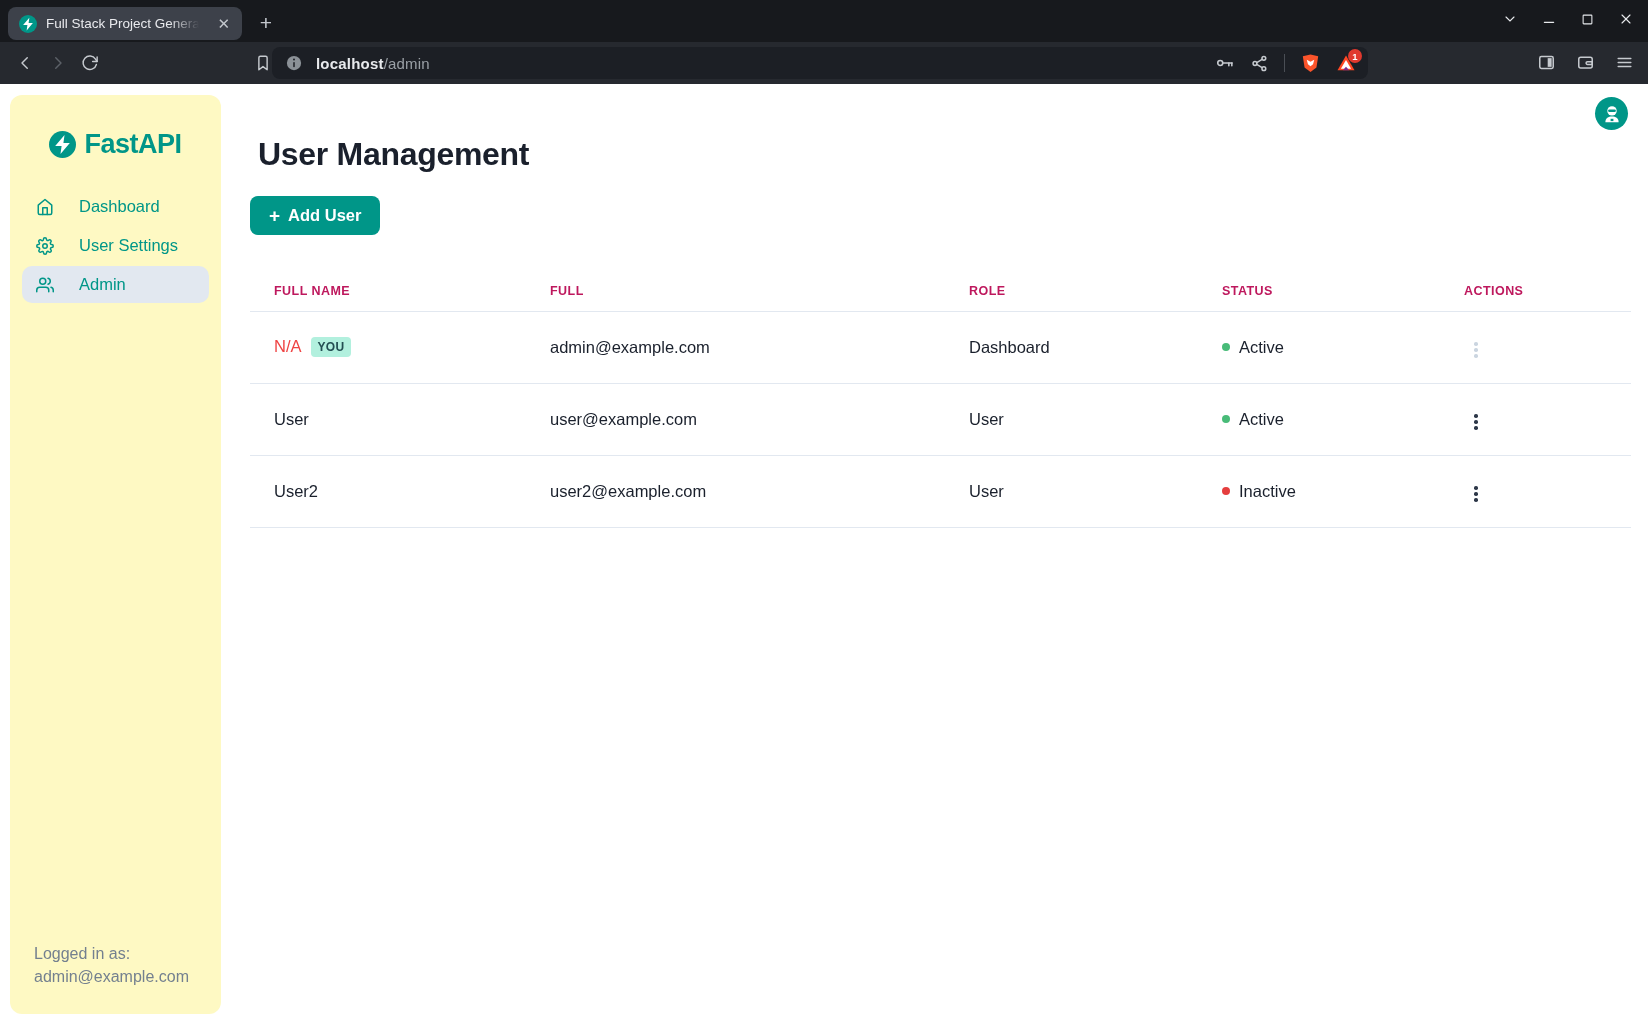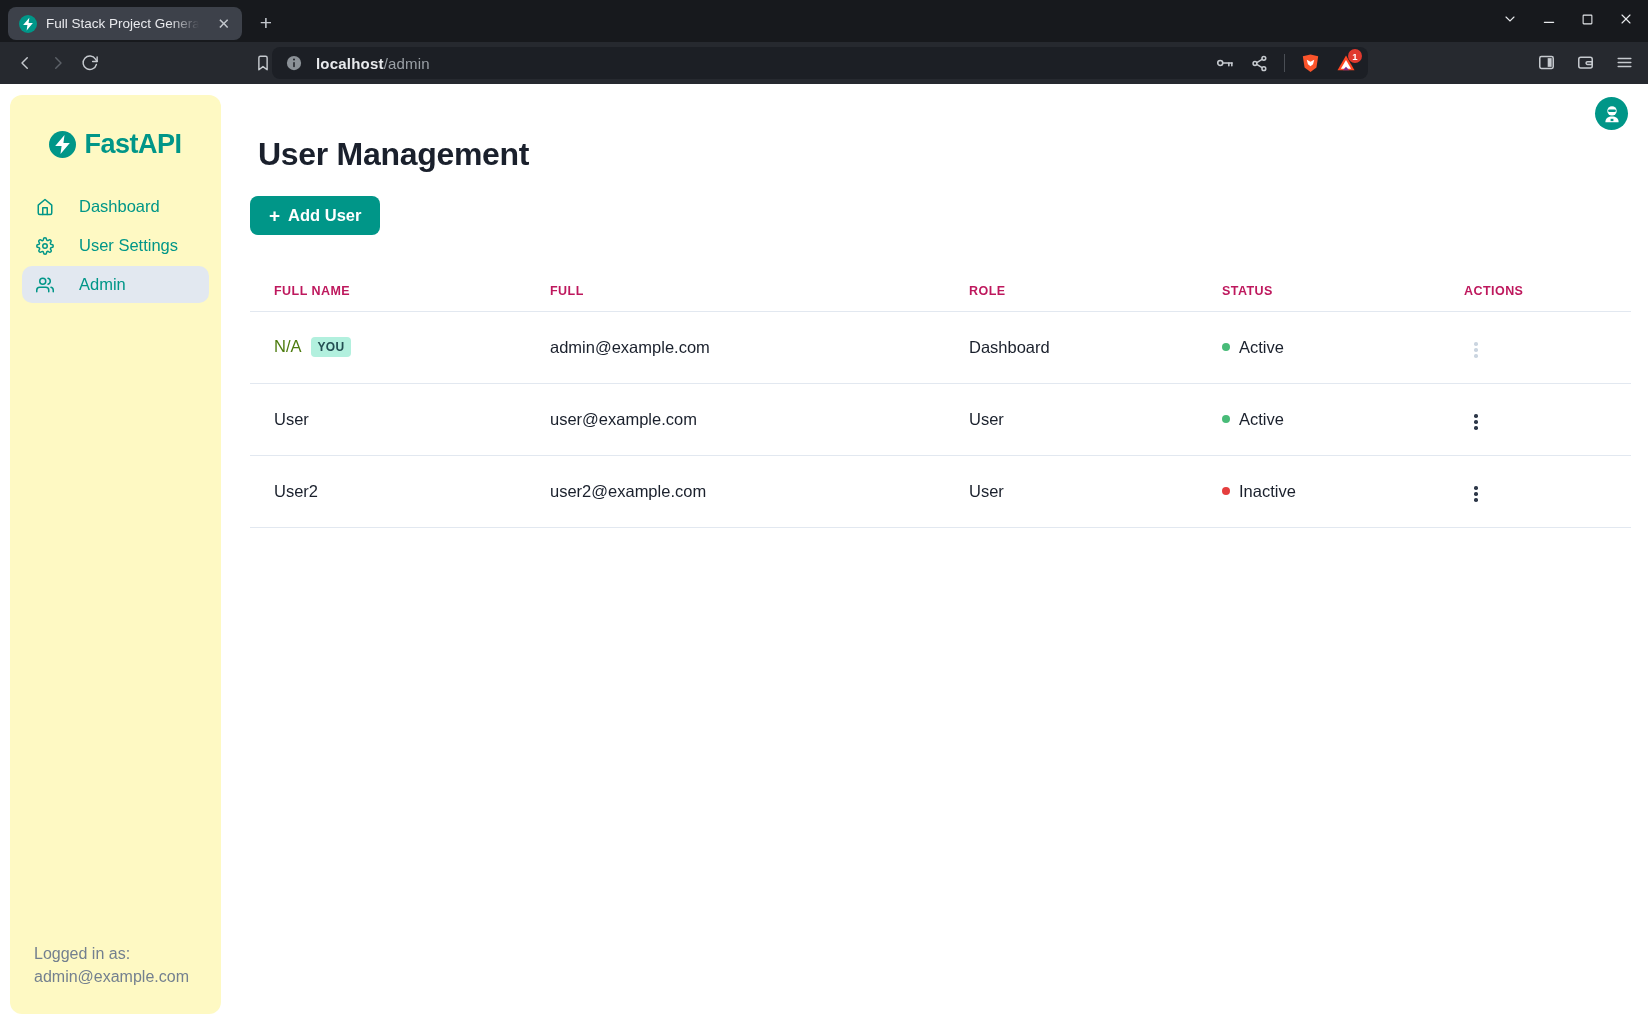--- a/index.html
+++ b/index.html
@@ -61,21 +61,21 @@
   .add-user-btn { margin-top:23px; height:39px; min-width:120px; padding:0 19px; border:none; border-radius:8px;
                   background:#009688; color:#fff; font-size:16.5px; font-weight:bold;
                   font-family:"Liberation Sans", sans-serif; display:inline-flex; align-items:center; gap:8px; }
   .add-user-btn .plus { font-size:19px; font-weight:bold; }
 
   table.users { margin-top:37px; width:1381px; border-collapse:collapse; table-layout:fixed; }
   th { height:39px; vertical-align:middle; text-align:left; padding-left:24px; font-size:12.5px;
        color:#be185d; letter-spacing:.45px; border-bottom:1px solid #e2e8f0; }
   td { height:72px; vertical-align:middle; padding-left:24px; font-size:16.5px; color:#1a202c;
        border-bottom:1px solid #e2e8f0; }
-  .muted-name { color:#4d7c0f; }
+  .muted-name { color:#ef4444; }
   .you-badge { display:inline-block; margin-left:9px; background:#b2f0de; color:#234e52;
                font-size:12px; font-weight:bold; letter-spacing:.3px; padding:3px 7px; border-radius:4px;
                vertical-align:1px; }
   .status-cell { display:flex; align-items:center; gap:9px; }
   .dot { width:8px; height:8px; border-radius:50%; }
   .dot.green { background:#48bb78; }
   .dot.red { background:#e53e3e; }
   .kebab { display:inline-flex; flex-direction:column; gap:2.5px; padding:6px 10px; background:none; border:none; }
   .kebab i { width:3.5px; height:3.5px; border-radius:50%; background:#2d3748; }
   .kebab.disabled i { background:#cbd5e0; }

